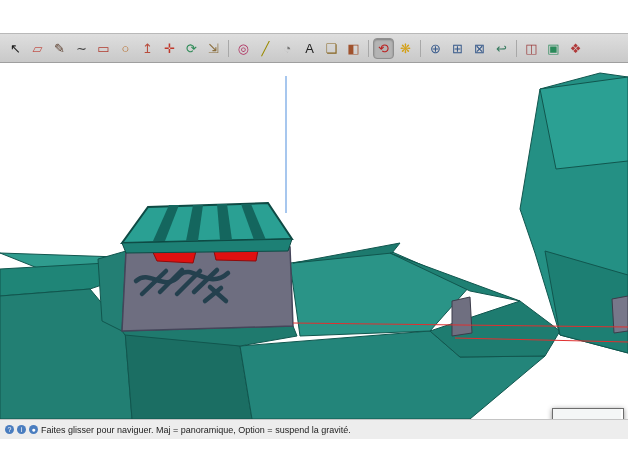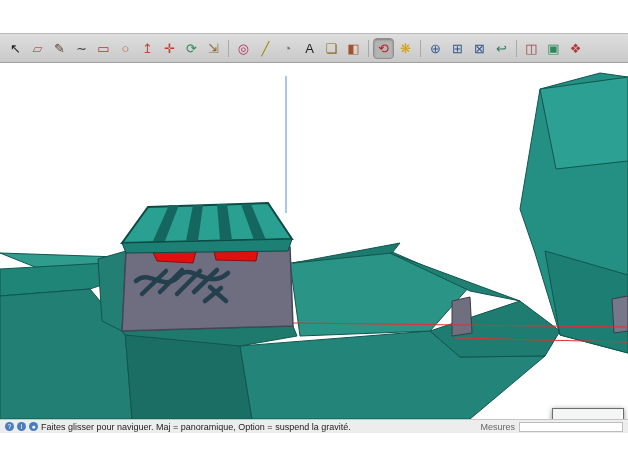--- a/index.html
+++ b/index.html
@@ -29,21 +29,21 @@
     width:19px;height:19px;
   }
   .tsep{width:1px;height:17px;background:#a8a8a8;margin:0 3px;}
   
   .viewport{
     position:relative;width:100%;height:356px;background:#ffffff;overflow:hidden;
   }
   .viewport svg{position:absolute;left:0;top:0;}
   
   .statusbar{
-    height:14px;background:#ededed;border-top:1px solid #c4c4c4;
+    height:20px;background:#ededed;border-top:1px solid #c4c4c4;
     display:flex;align-items:center;font-size:9px;color:#333;
     padding:0 5px;gap:3px;box-sizing:border-box;white-space:nowrap;
   }
   .sicon{
     width:9px;height:9px;border-radius:50%;background:#4a7dbf;color:#fff;
     font-size:7px;line-height:9px;text-align:center;flex:0 0 auto;
   }
   .hint{color:#222;overflow:hidden;text-overflow:ellipsis;}
   .measures{margin-left:auto;display:flex;align-items:center;gap:4px;color:#666;}
   .minput{
@@ -177,18 +177,14 @@
         <circle cx="28" cy="16" r="1.2" fill="#e01010"></circle>
       </svg>
     </div>
   </div>
 
   <div class="statusbar">
     <span class="sicon">?</span>
       <span class="sicon">i</span>
       <span class="sicon">●</span>
       <span class="hint">Faites glisser pour naviguer. Maj = panoramique, Option =  suspend la gravité.</span>
-    <span class="measures">
-      <span>Mesures</span>
-      <input class="minput" value="" style="">
-    </span>
   </div>
 </div>
 
 </body></html>

